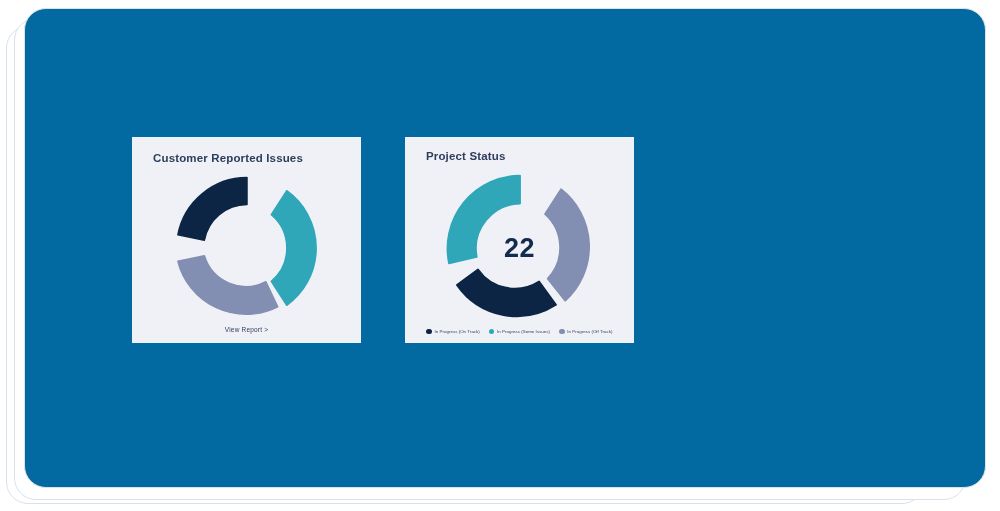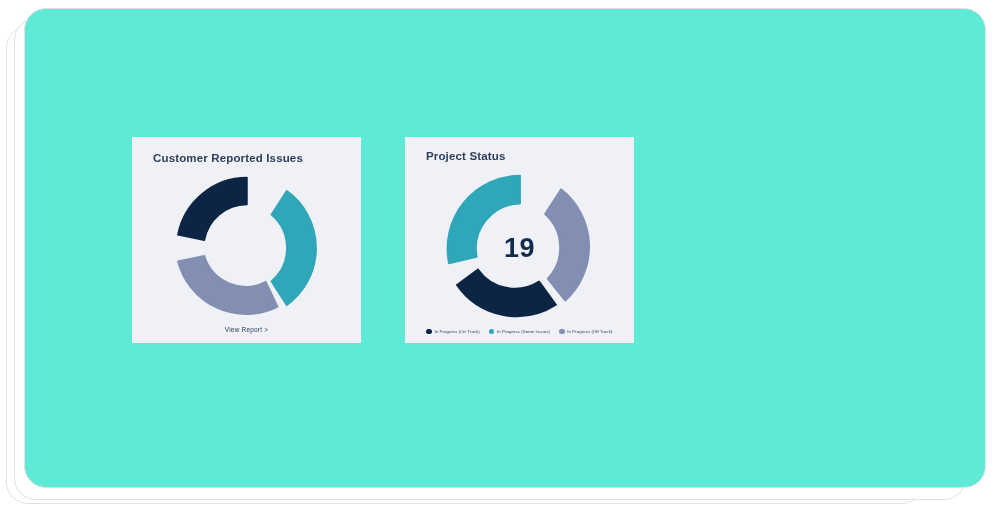--- a/index.html
+++ b/index.html
@@ -41,21 +41,21 @@
     border: 1px solid #dbe1ea;
     border-radius: 22px;
     box-sizing: border-box;
   }
   .frame-front {
     position: absolute;
     left: 24px;
     top: 8px;
     width: 962px;
     height: 480px;
-    background: #5eead4;
+    background: #0369a1;
     border: 1px solid #dde3ea;
     border-radius: 22px;
     box-sizing: border-box;
     overflow: hidden;
   }
 
   
   .cards-row {
     position: absolute;
     left: 83px;
@@ -241,21 +241,21 @@
                      L 67.9 69.4
                      A 29 29 0 0 0 66.2 27.8
                      Z"></path>
 
             <path fill="#0c2545" stroke="#0c2545" stroke-width="1.2" stroke-linejoin="round" d="M 9.3 73.5
                      A 47 47 0 0 0 73.2 86.3
                      L 62.3 71.3
                      A 29 29 0 0 1 22.9 63.5
                      Z"></path>
           </svg>
-          <div class="donut-center-label">19</div>
+          <div class="donut-center-label">22</div>
         </div>
 
         <div class="legend">
           <div class="legend-item">
             <span class="legend-swatch" style="background:#0c2545"></span>
             <span class="legend-text">In Progress (On Track)</span>
           </div>
           <div class="legend-item">
             <span class="legend-swatch" style="background:#2fa7b9"></span>
             <span class="legend-text">In Progress (Some Issues)</span>

